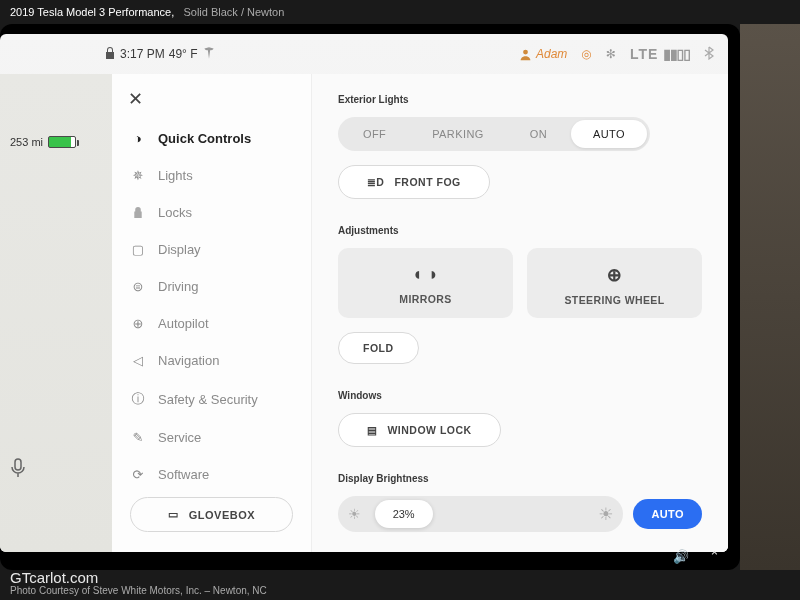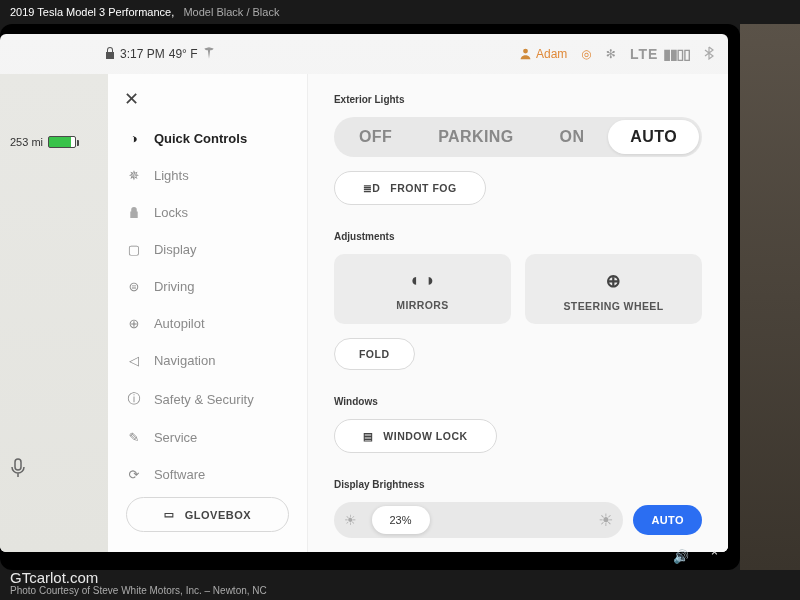--- a/index.html
+++ b/index.html
@@ -31,21 +31,21 @@
   height: 40px;
   display: flex; align-items: center;
   padding: 0 14px;
   font-size: 12px;
   color: #3a3a3a;
   gap: 12px;
 }
 .statusbar .left-cluster { display: flex; align-items: center; gap: 4px; margin-left: 90px; }
 .statusbar .spacer { flex: 1; }
 .statusbar .right-cluster { display: flex; align-items: center; gap: 14px; color: #999; }
-.statusbar .username { color: #e08a3a; font-weight: 500; display: flex; align-items: flex-start; gap: 4px; }
+.statusbar .username { color: #e08a3a; font-weight: 500; display: flex; align-items: center; gap: 4px; font-style: italic; }
 .tesla-t svg { width: 14px; height: 16px; fill: #999; }
 
 .body {
   flex: 1; display: flex; overflow: hidden;
   position: relative;
 }
 
 .map-strip {
   width: 112px;
   background: linear-gradient(180deg, #e8e8e4, #e4e4df);
@@ -122,21 +122,21 @@
 
 .seg {
   display: inline-flex;
   background: #e8e8e8;
   border-radius: 22px;
   padding: 3px;
   gap: 2px;
 }
 .seg .opt {
   padding: 8px 22px;
-  font-size: 16px; font-weight: 700;
+  font-size: 11px; font-weight: 400;
   color: #888;
   border-radius: 18px;
   letter-spacing: 0.4px;
   cursor: pointer;
 }
 .seg .opt.sel {
   background: #fff;
   color: #222;
   box-shadow: 0 1px 3px rgba(0,0,0,0.1);
 }
@@ -212,21 +212,21 @@
   color: #ccc;
   font-size: 13px;
 }
 </style>
 </head>
 <body>
 
 <div class="header-caption">
   <span class="model">2019 Tesla Model 3 Performance,</span>
   &nbsp;
-  <span class="color">Model Black / Black</span>
+  <span class="color">Solid Black / Newton</span>
 </div>
 
 <div class="ambient-right"></div>
 
 <div class="tablet-frame">
   <div class="screen">
 
     <div class="statusbar">
       <div class="left-cluster">
         <span>

